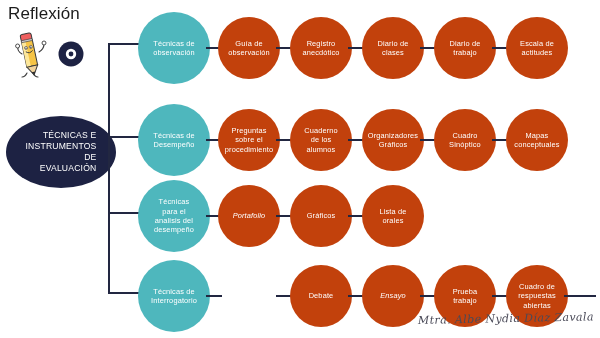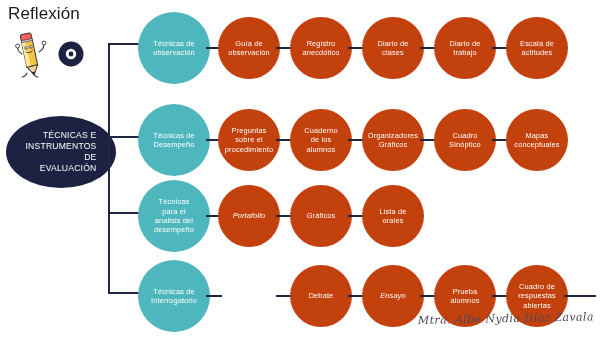--- a/index.html
+++ b/index.html
@@ -282,21 +282,21 @@
       <div class="node item" style="left: 290px; width: 62px; height: 62px; top: 9px;">
         <span class="node-label">Debate</span>
       </div>
       <div class="line branch" style="left: 348px; width: 18px; top: 39px;"></div>
       <div class="node item" style="left: 362px; width: 62px; height: 62px; top: 9px; font-style: italic;">
         <span class="node-label">Ensayo</span>
       </div>
       <div class="line branch" style="left: 420px; width: 18px; top: 39px;"></div>
       <div class="node item" style="left: 434px; width: 62px; height: 62px; top: 9px;">
         <span class="node-label">Prueba
-alumnos</span>
+trabajo</span>
       </div>
       <div class="line branch" style="left: 492px; width: 18px; top: 39px;"></div>
       <div class="node item" style="left: 506px; width: 62px; height: 62px; top: 9px;">
         <span class="node-label">Cuadro de
 respuestas
 abiertas</span>
       </div>
       <div class="line branch" style="left: 564px; width: 32px; top: 39px;"></div>
     </div>
 

